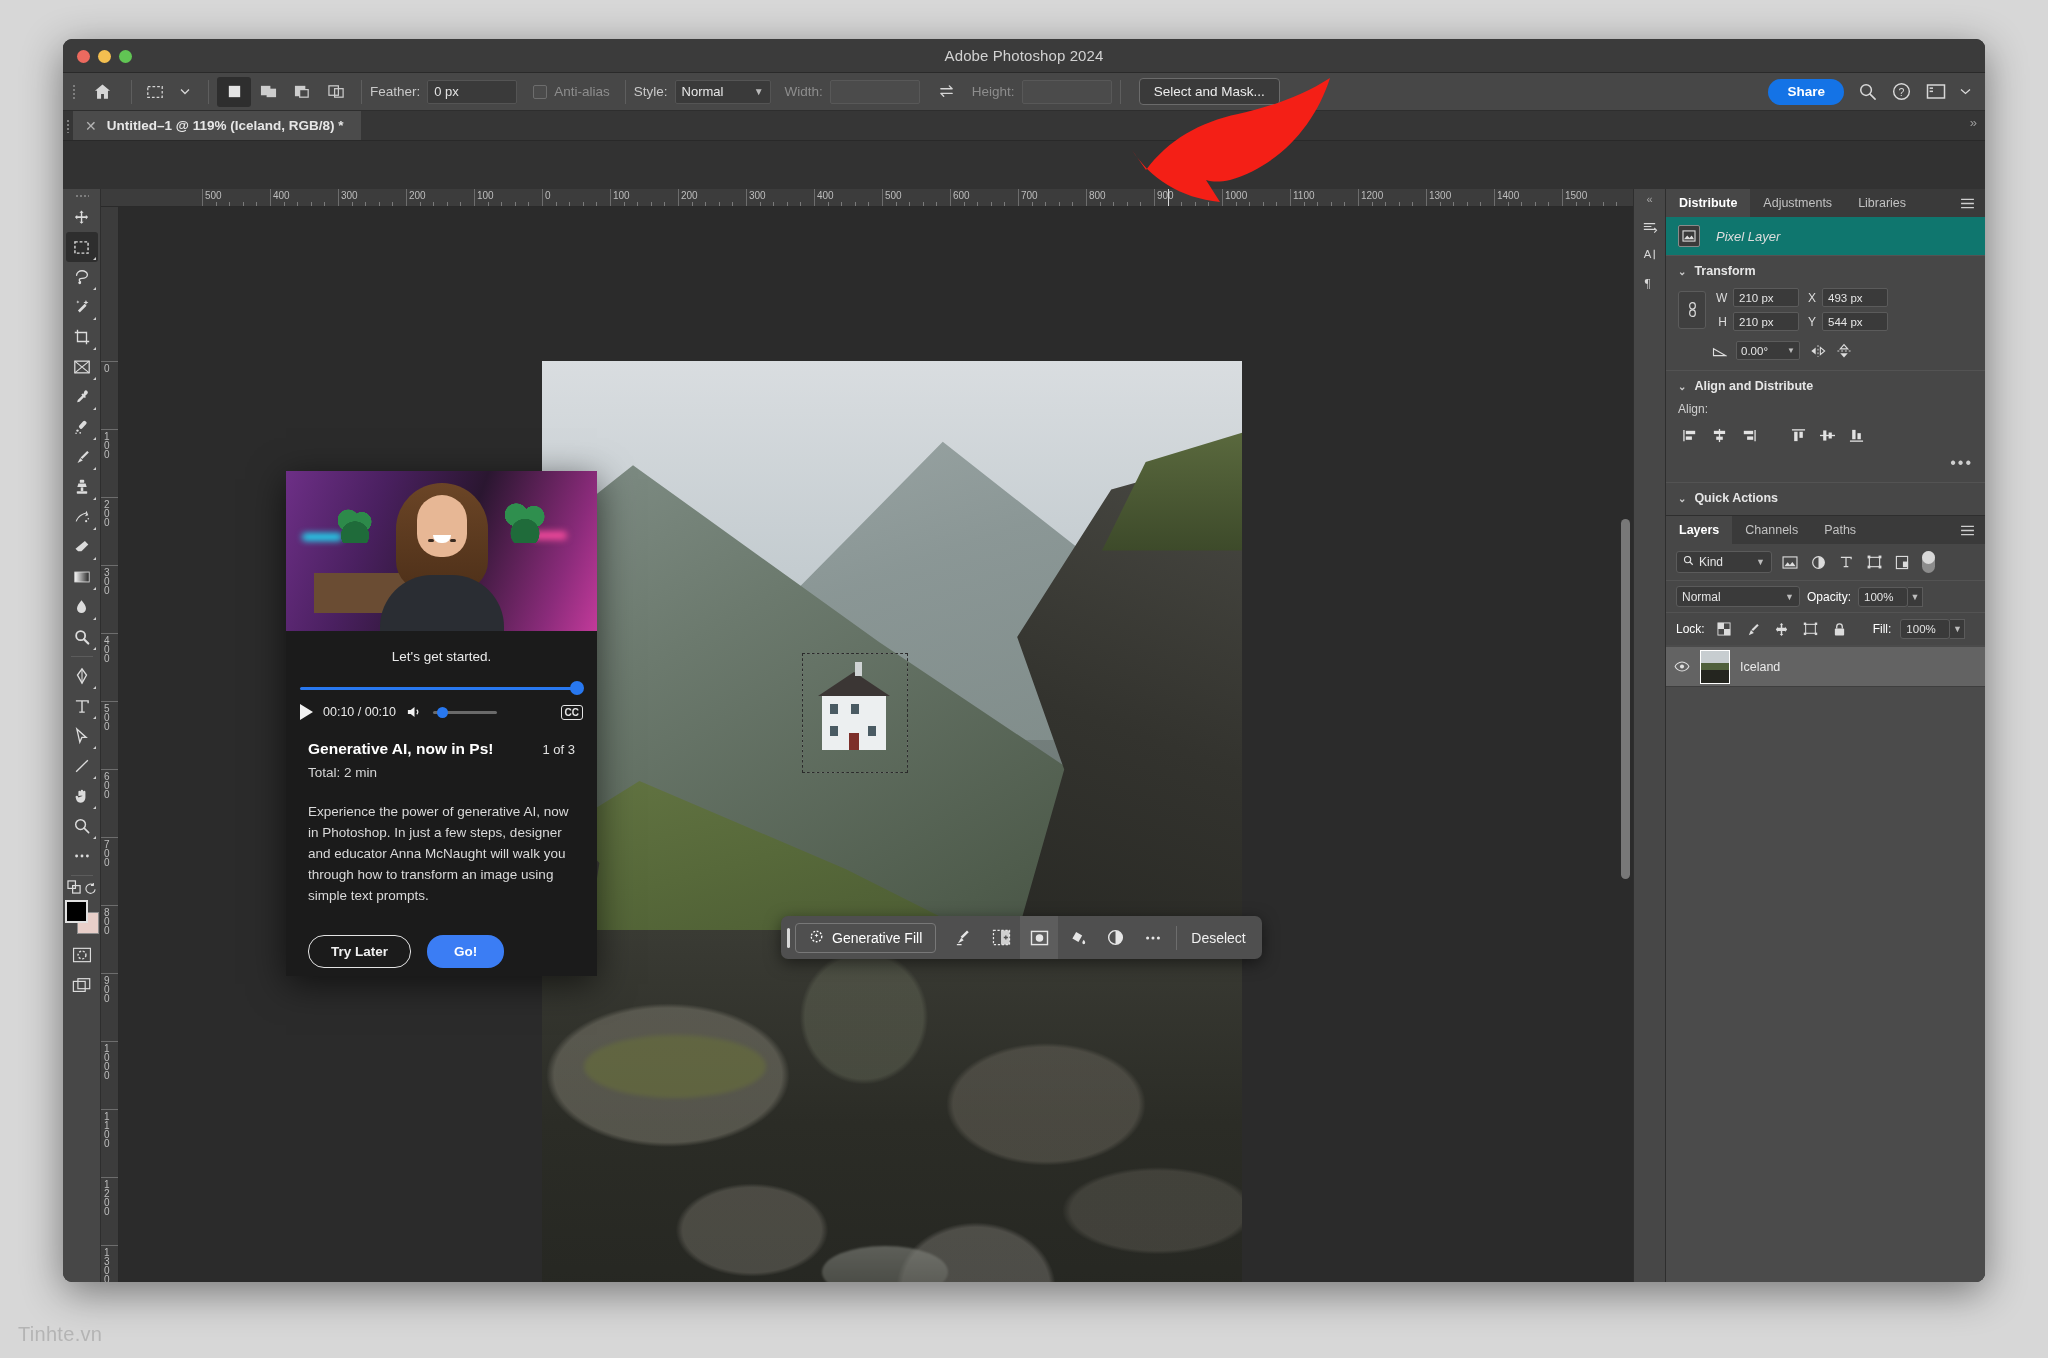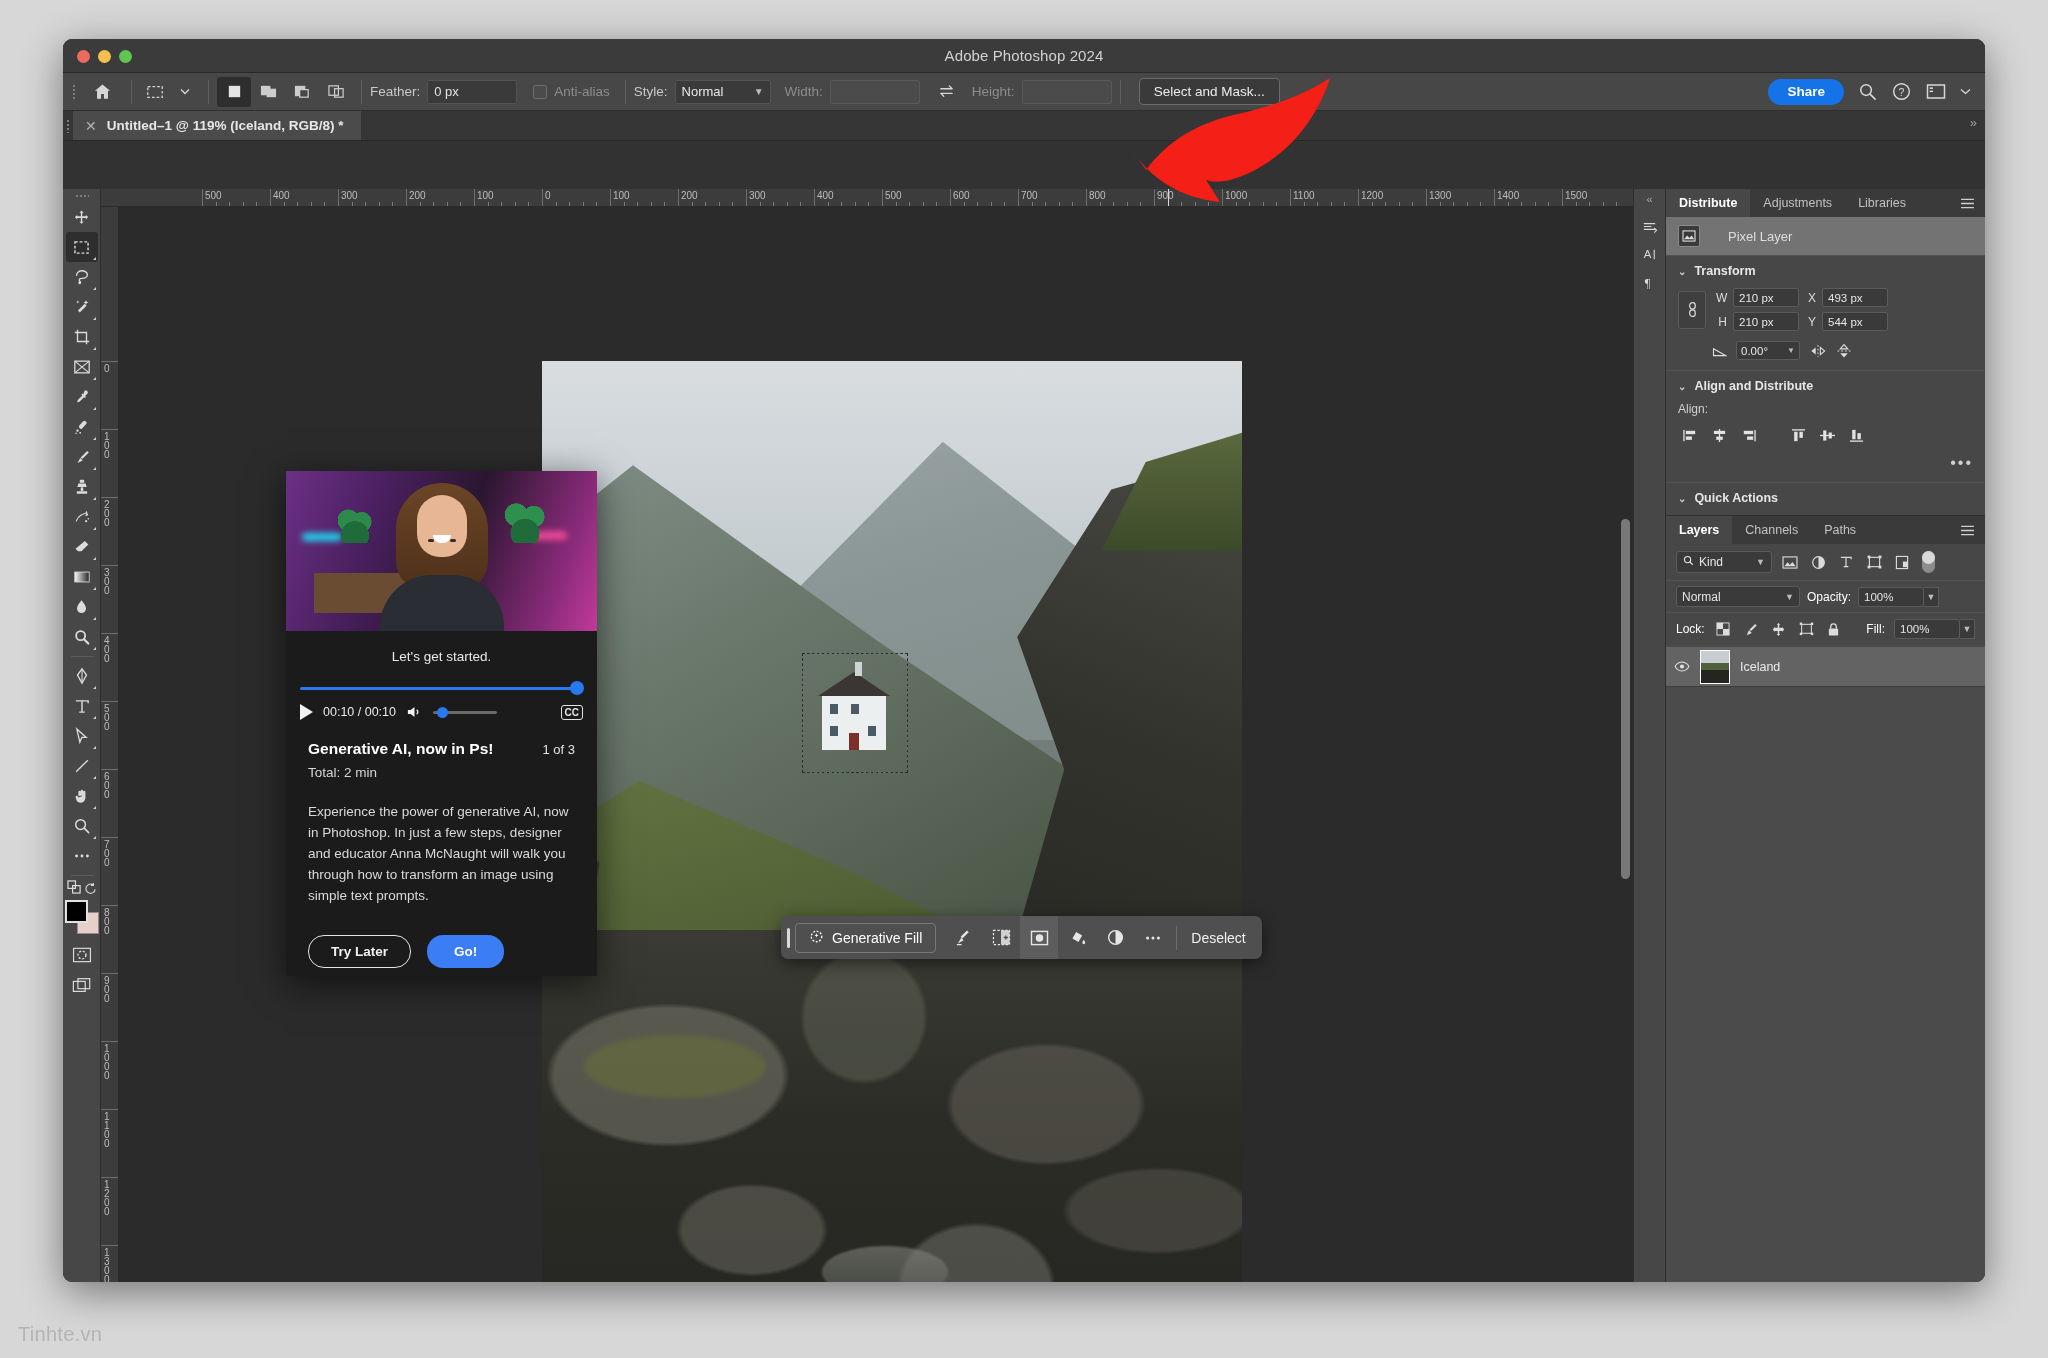--- a/index.html
+++ b/index.html
@@ -491,22 +491,22 @@
   }
   .cp-arrow {
     position: absolute; right: -5px; bottom: 6px;
     width: 0; height: 0;
     border-top: 5px solid transparent; border-bottom: 5px solid transparent;
     border-right: 6px solid #e0e0e0;
   }
 
   
   .prop-head {
-    display: flex; align-items: center; gap: 28px;
-    padding: 8px 12px; background: #737373;
+    display: flex; align-items: center; gap: 16px;
+    padding: 8px 12px; background: #0f766e; font-style: italic;
   }
   .prop-thumb {
     width: 22px; height: 22px; background: #3a3a3a;
     border: 1px solid #8a8a8a; border-radius: 2px;
     display: flex; align-items: center; justify-content: center;
     color: #dcdcdc;
   }
   .prop-head-label { color: #dedede; font-size: 13px; }
   .sect {
     border-top: 1px solid #535353;
@@ -585,21 +585,21 @@
     display: flex; align-items: center; justify-content: space-between; padding: 0 5px;
   }
   .lay-lock {
     display: flex; align-items: center; gap: 9px;
     padding: 6px 10px; background: #474747;
     border-top: 1px solid #535353;
   }
   .lock-lab { color: #ffffff; font-size: 12px; }
   .small-field {
     background: #3a3a3a; border: 1px solid #5b5b5b; border-radius: 3px;
-    height: 20px; width: 66px; color: #e4e4e4; font-size: 11.5px;
+    height: 20px; width: 50px; color: #e4e4e4; font-size: 11.5px;
     display: flex; align-items: center; padding: 0 5px;
   }
   .chev-box {
     width: 15px; height: 20px; border: 1px solid #5b5b5b; border-left: none;
     background: #3a3a3a; color: #bdbdbd; font-size: 9px;
     display: flex; align-items: center; justify-content: center;
   }
   .layer-list { background: #4b4b4b; flex: 1; padding-top: 2px; }
   .layer-row {
     display: flex; align-items: center; gap: 10px;

